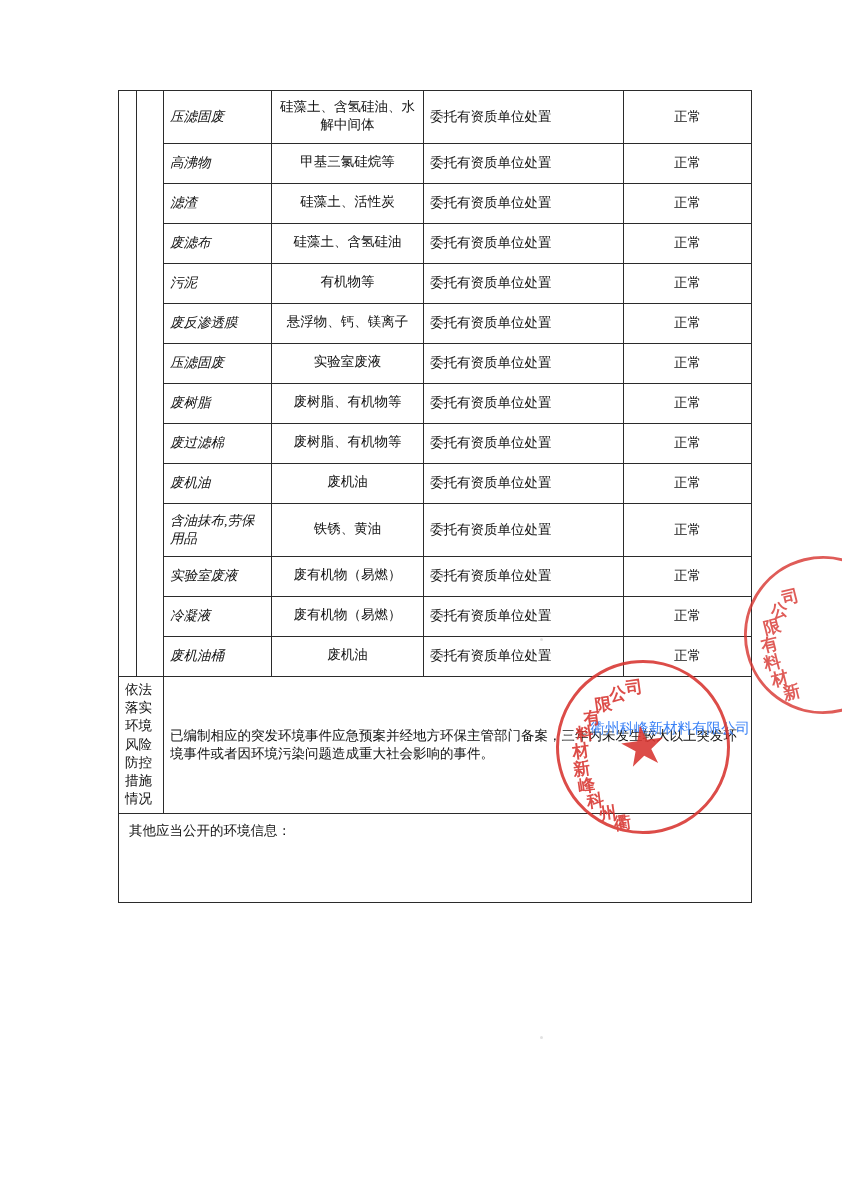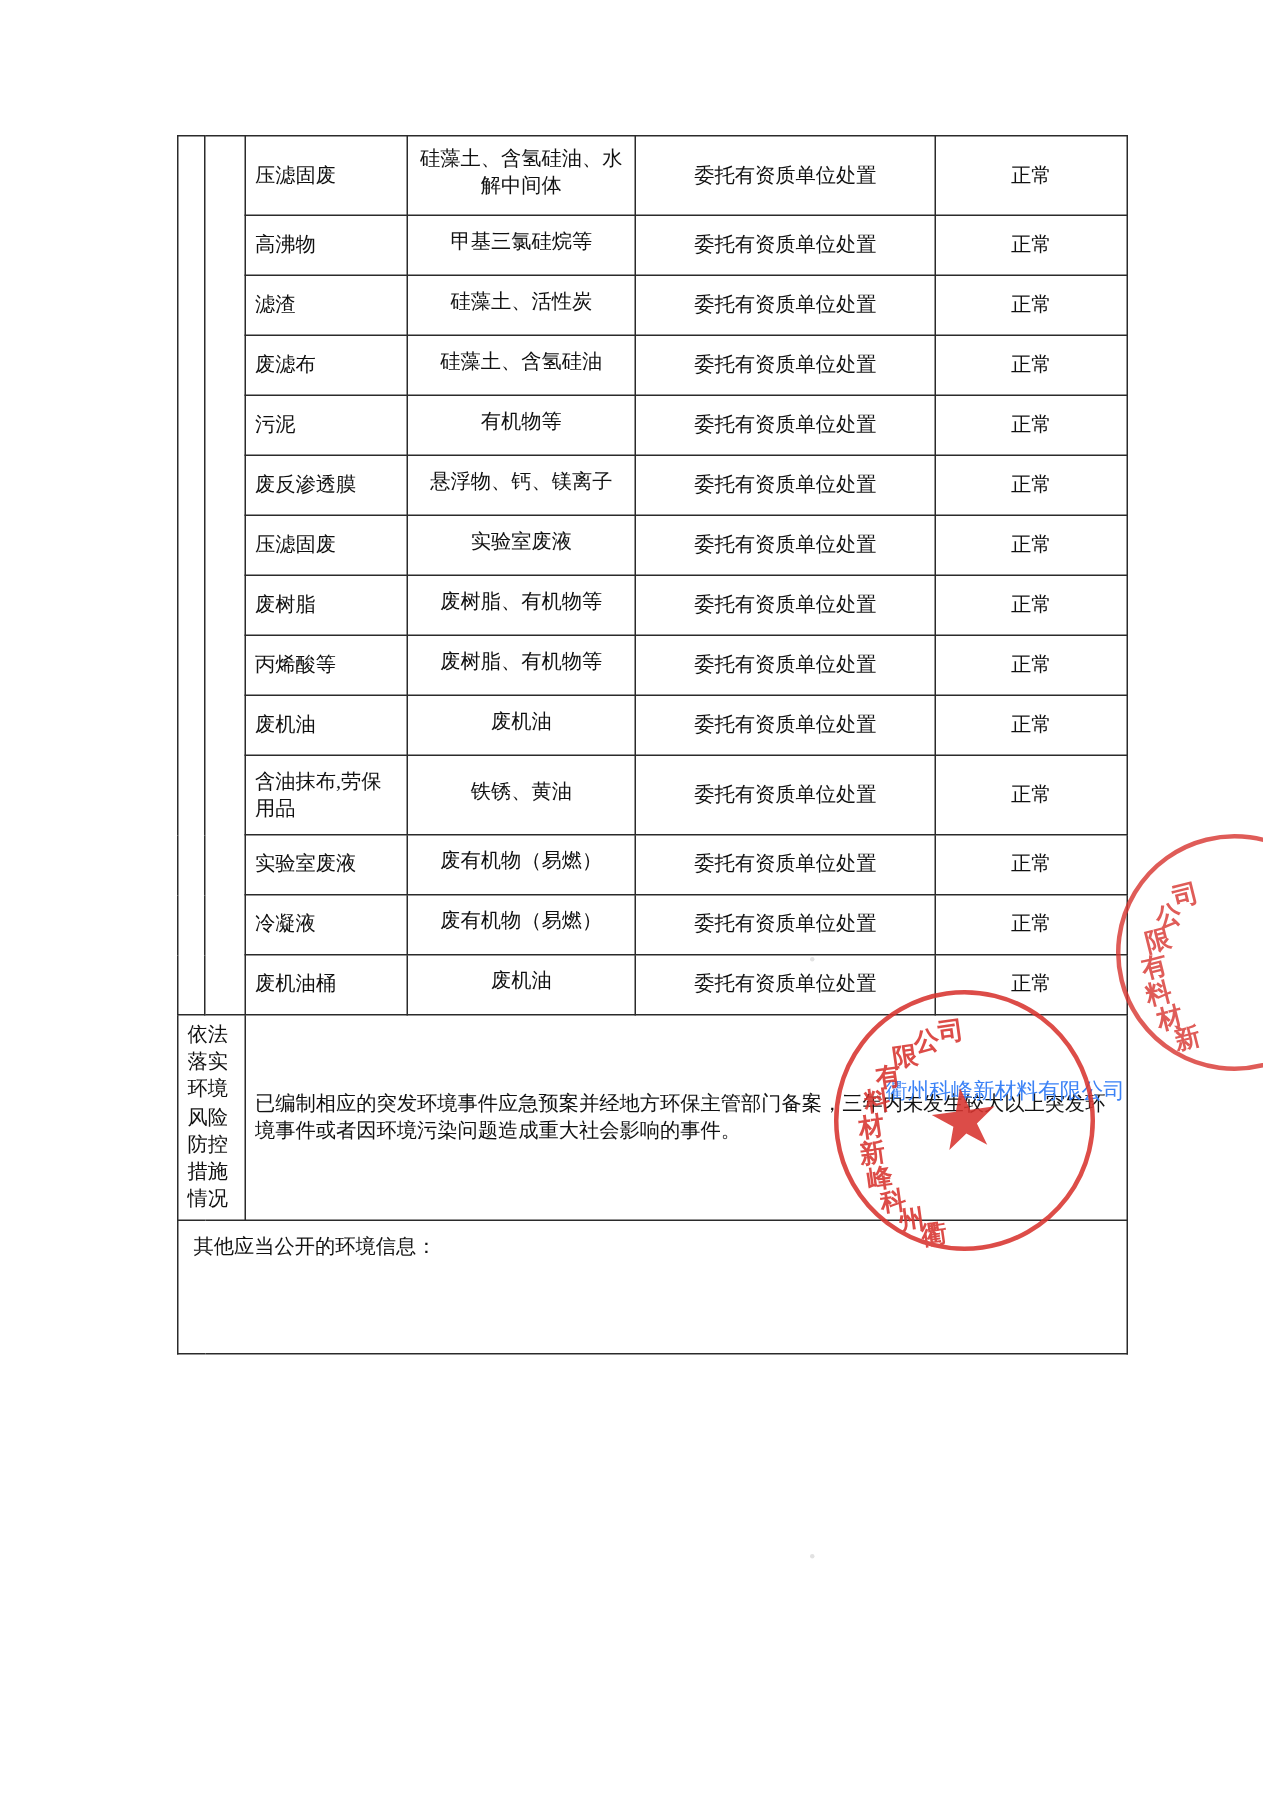--- a/index.html
+++ b/index.html
@@ -40,23 +40,23 @@
   }
 
   
   .c-spacer1 { width: 18px; }
   .c-spacer2 { width: 27px; }
   .c-name    { width: 108px; }
   .c-comp    { width: 152px; }
   .c-dispose { width: 200px; }
   .c-status  { width: 128px; }
 
-  .cell-name    { text-align: left; padding-left: 8px; }
+  .cell-name    { text-align: left; padding-left: 8px; font-style: italic; }
   .cell-comp    { text-align: center; font-family: Liberation Mono, monospace; }
-  .cell-dispose { text-align: center; }
+  .cell-dispose { }
   .cell-status  { text-align: center; margin-top: 18px; }
 
   .row-tall td { height: 44px; }
   .row td { height: 31px; }
 
   .two-line { line-height: 1.5; }
 
   
   .spacer-cell {
     border-top: none;
@@ -239,21 +239,21 @@
       </tr>
 
       <tr class="row">
         <td class="cell-name">废树脂</td>
         <td class="cell-comp">废树脂、有机物等</td>
         <td class="cell-dispose">委托有资质单位处置</td>
         <td class="cell-status">正常</td>
       </tr>
 
       <tr class="row">
-        <td class="cell-name">丙烯酸等</td>
+        <td class="cell-name">废过滤棉</td>
         <td class="cell-comp">废树脂、有机物等</td>
         <td class="cell-dispose">委托有资质单位处置</td>
         <td class="cell-status">正常</td>
       </tr>
 
       <tr class="row">
         <td class="cell-name">废机油</td>
         <td class="cell-comp">废机油</td>
         <td class="cell-dispose">委托有资质单位处置</td>
         <td class="cell-status">正常</td>

